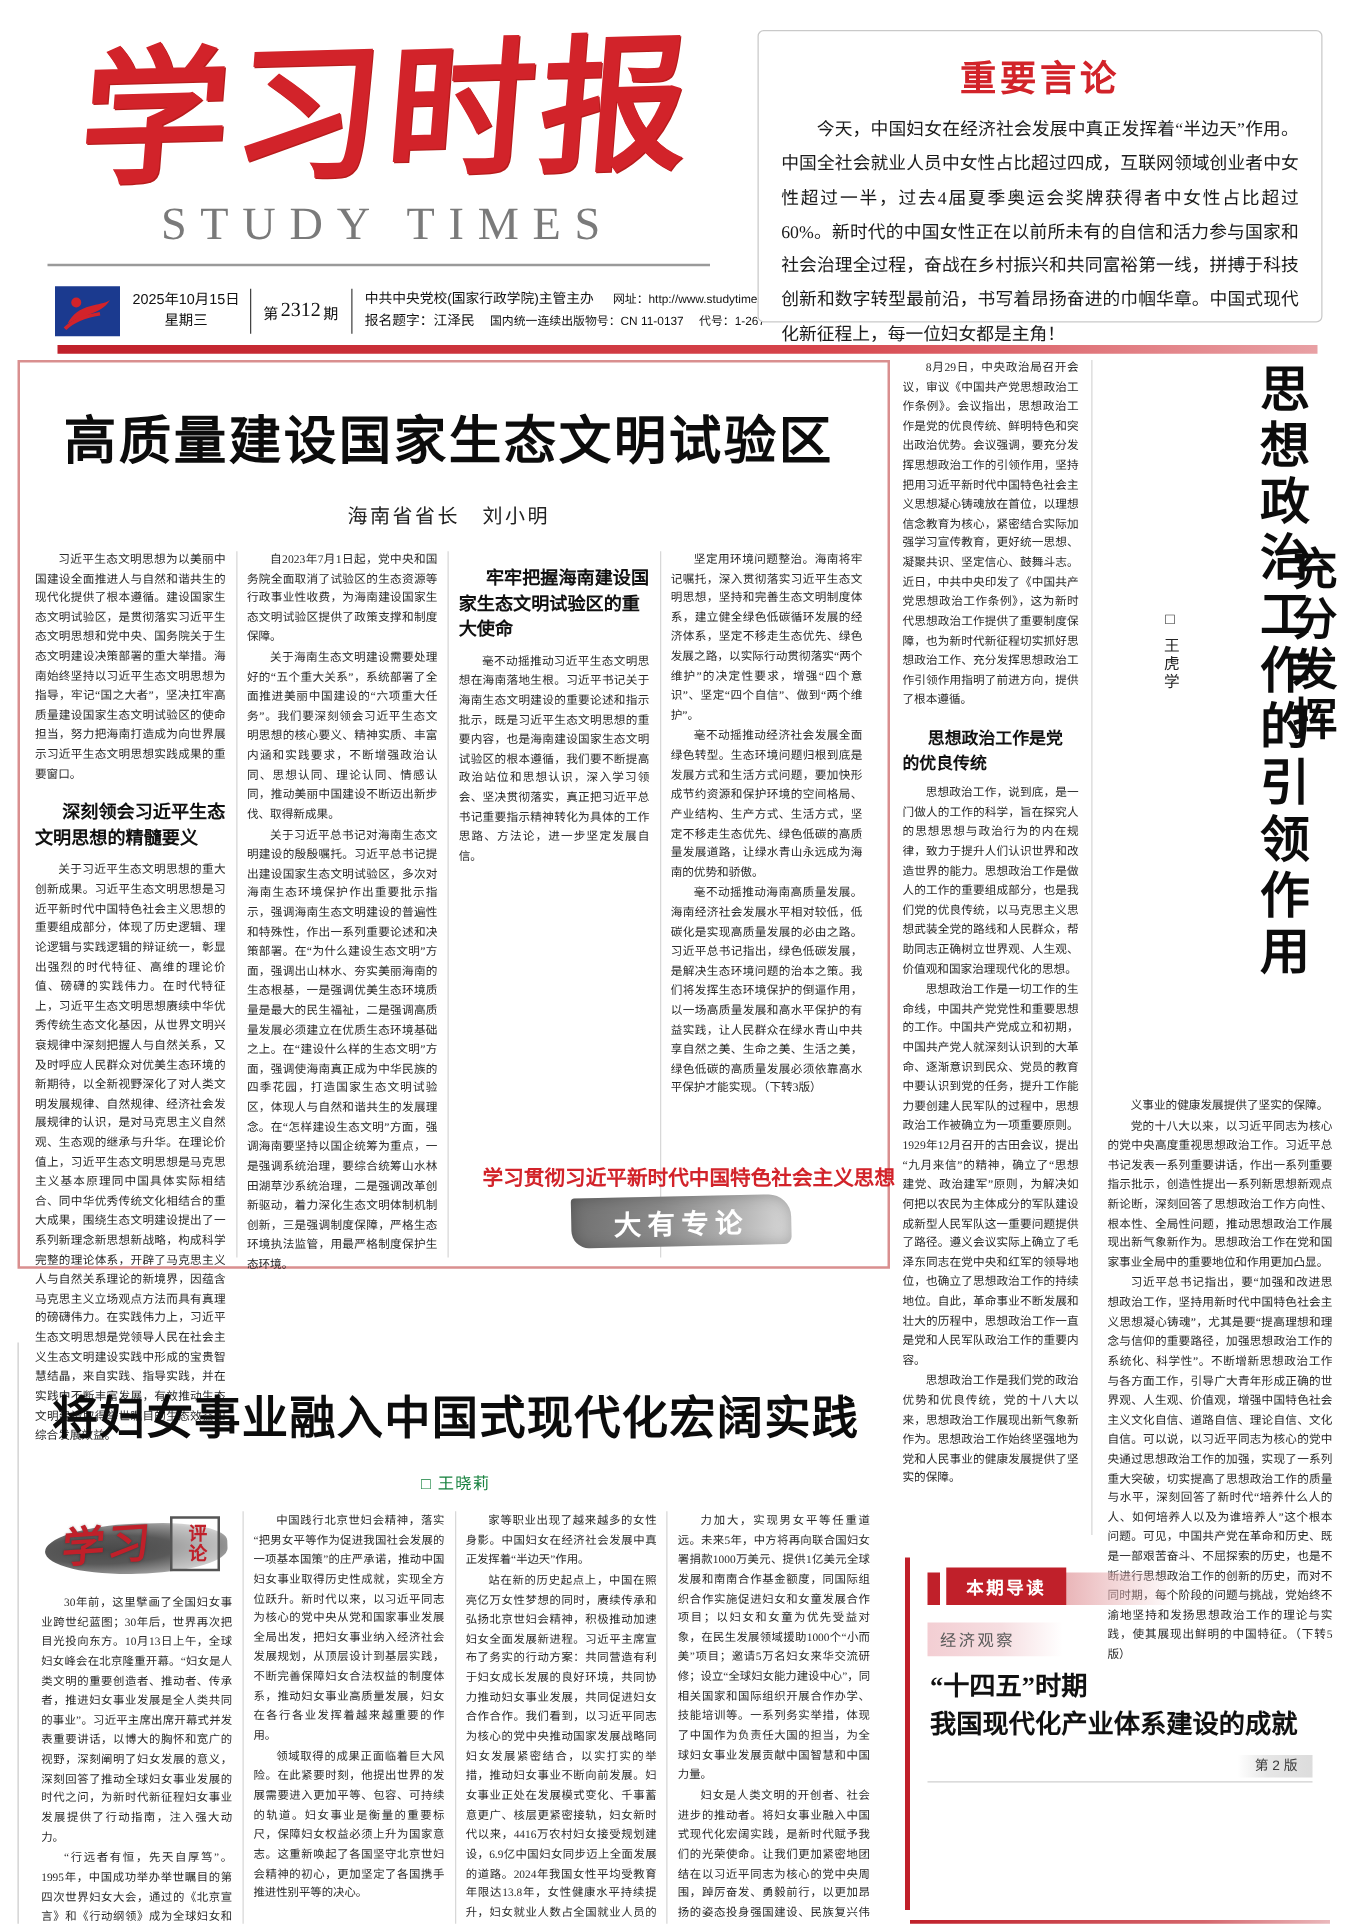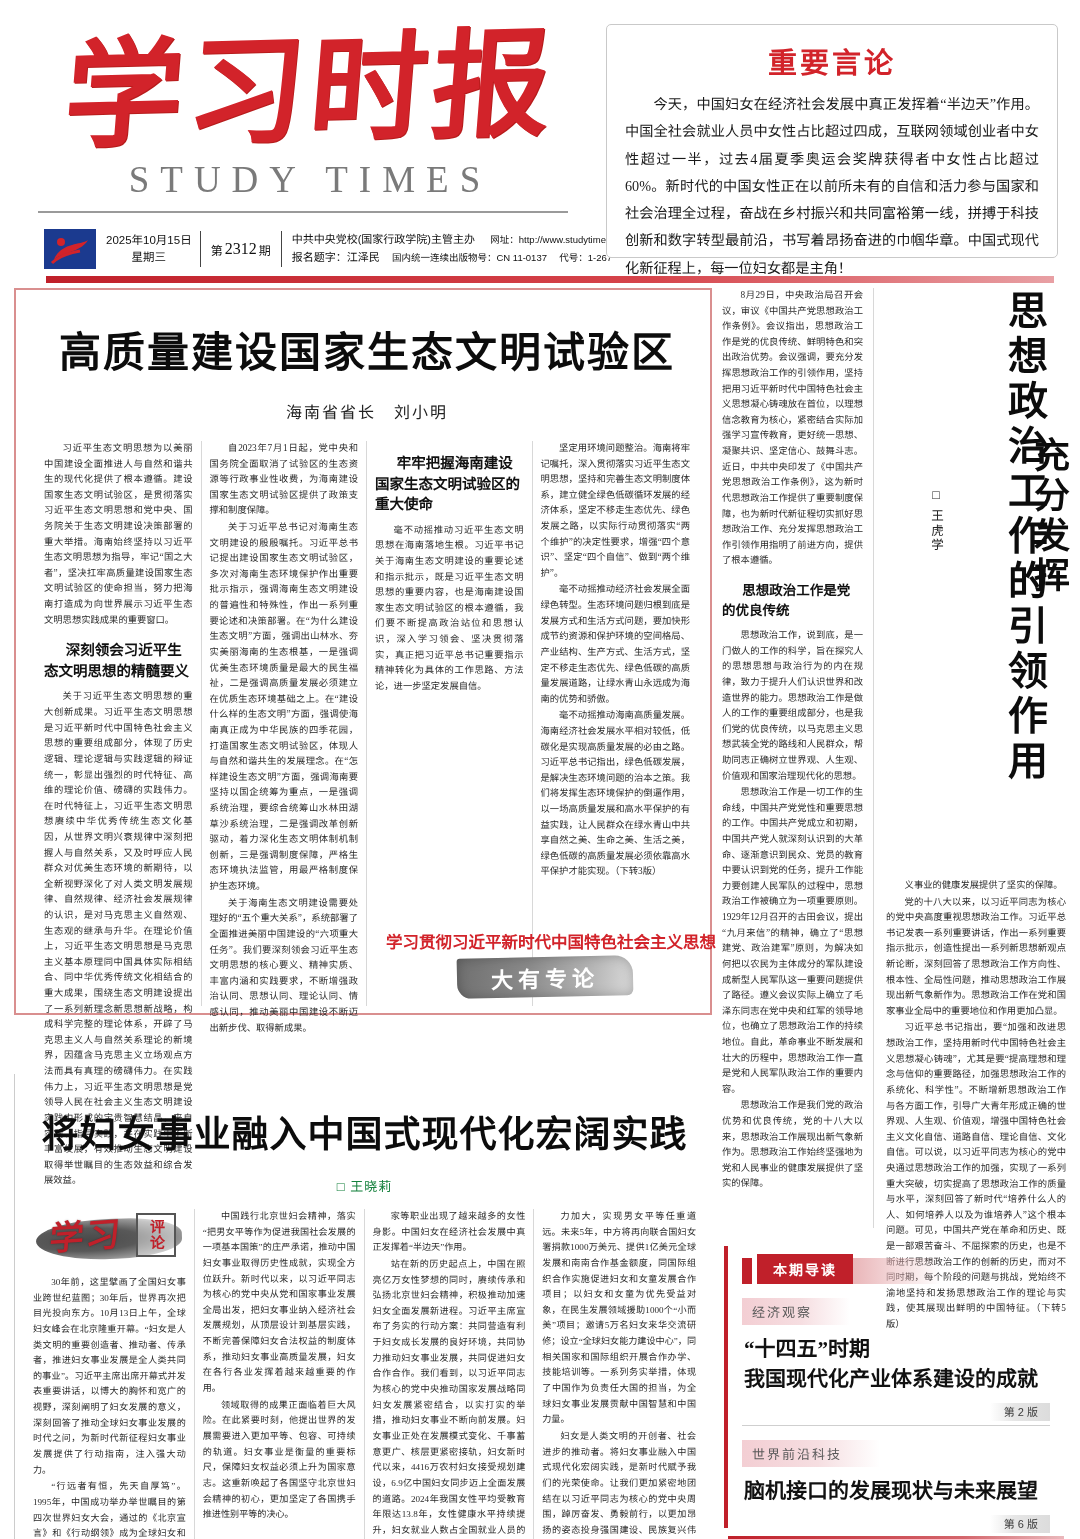--- a/index.html
+++ b/index.html
@@ -112,21 +112,21 @@
 
   
   .main-area{position:absolute;left:0;top:288px;width:1080px;height:1251px;}
 
   
   .feature{
     position:absolute;left:14px;top:0px;width:698px;height:727px;
     border:2px solid #d98f8f;
     box-sizing:border-box;
     background:#fff;
-    padding:10px 12px 6px 20px;
+    padding:10px 12px 6px 4px;
   }
   .feature-title{
     text-align:center;
     font-family:"Liberation Serif","DejaVu Serif",serif;
     font-weight:700;
     font-size:42px;
     letter-spacing:2px;
     margin:18px 0 0 0;
     color:#0c0c0c;
   }
@@ -435,22 +435,22 @@
       <div class="feature-cols">
 
         <div class="fcol">
           <p class="ptext lead">习近平生态文明思想为以美丽中国建设全面推进人与自然和谐共生的现代化提供了根本遵循。建设国家生态文明试验区，是贯彻落实习近平生态文明思想和党中央、国务院关于生态文明建设决策部署的重大举措。海南始终坚持以习近平生态文明思想为指导，牢记“国之大者”，坚决扛牢高质量建设国家生态文明试验区的使命担当，努力把海南打造成为向世界展示习近平生态文明思想实践成果的重要窗口。</p>
           <div class="subhead">深刻领会习近平生态文明思想的精髓要义</div>
           <p class="ptext">关于习近平生态文明思想的重大创新成果。习近平生态文明思想是习近平新时代中国特色社会主义思想的重要组成部分，体现了历史逻辑、理论逻辑与实践逻辑的辩证统一，彰显出强烈的时代特征、高维的理论价值、磅礴的实践伟力。在时代特征上，习近平生态文明思想赓续中华优秀传统生态文化基因，从世界文明兴衰规律中深刻把握人与自然关系，又及时呼应人民群众对优美生态环境的新期待，以全新视野深化了对人类文明发展规律、自然规律、经济社会发展规律的认识，是对马克思主义自然观、生态观的继承与升华。在理论价值上，习近平生态文明思想是马克思主义基本原理同中国具体实际相结合、同中华优秀传统文化相结合的重大成果，围绕生态文明建设提出了一系列新理念新思想新战略，构成科学完整的理论体系，开辟了马克思主义人与自然关系理论的新境界，因蕴含马克思主义立场观点方法而具有真理的磅礴伟力。在实践伟力上，习近平生态文明思想是党领导人民在社会主义生态文明建设实践中形成的宝贵智慧结晶，来自实践、指导实践，并在实践中不断丰富发展，有效推动生态文明建设取得举世瞩目的生态效益和综合发展效益。</p>
         </div>
 
         <div class="fcol">
           <p class="ptext">自2023年7月1日起，党中央和国务院全面取消了试验区的生态资源等行政事业性收费，为海南建设国家生态文明试验区提供了政策支撑和制度保障。</p>
+          <p class="ptext">关于海南生态文明建设需要处理好的“五个重大关系”，系统部署了全面推进美丽中国建设的“六项重大任务”。我们要深刻领会习近平生态文明思想的核心要义、精神实质、丰富内涵和实践要求，不断增强政治认同、思想认同、理论认同、情感认同，推动美丽中国建设不断迈出新步伐、取得新成果。</p>
           <p class="ptext">关于习近平总书记对海南生态文明建设的殷殷嘱托。习近平总书记提出建设国家生态文明试验区，多次对海南生态环境保护作出重要批示指示，强调海南生态文明建设的普遍性和特殊性，作出一系列重要论述和决策部署。在“为什么建设生态文明”方面，强调出山林水、夯实美丽海南的生态根基，一是强调优美生态环境质量是最大的民生福祉，二是强调高质量发展必须建立在优质生态环境基础之上。在“建设什么样的生态文明”方面，强调使海南真正成为中华民族的四季花园，打造国家生态文明试验区，体现人与自然和谐共生的发展理念。在“怎样建设生态文明”方面，强调海南要坚持以国企统筹为重点，一是强调系统治理，要综合统筹山水林田湖草沙系统治理，二是强调改革创新驱动，着力深化生态文明体制机制创新，三是强调制度保障，严格生态环境执法监管，用最严格制度保护生态环境。</p>
-          <p class="ptext">关于海南生态文明建设需要处理好的“五个重大关系”，系统部署了全面推进美丽中国建设的“六项重大任务”。我们要深刻领会习近平生态文明思想的核心要义、精神实质、丰富内涵和实践要求，不断增强政治认同、思想认同、理论认同、情感认同，推动美丽中国建设不断迈出新步伐、取得新成果。</p>
         </div>
 
         <div class="fcol">
           <div class="subhead">牢牢把握海南建设国家生态文明试验区的重大使命</div>
           <p class="ptext">毫不动摇推动习近平生态文明思想在海南落地生根。习近平书记关于海南生态文明建设的重要论述和指示批示，既是习近平生态文明思想的重要内容，也是海南建设国家生态文明试验区的根本遵循，我们要不断提高政治站位和思想认识，深入学习领会、坚决贯彻落实，真正把习近平总书记重要指示精神转化为具体的工作思路、方法论，进一步坚定发展自信。</p>
         </div>
 
         <div class="fcol">
           <p class="ptext">坚定用环境问题整治。海南将牢记嘱托，深入贯彻落实习近平生态文明思想，坚持和完善生态文明制度体系，建立健全绿色低碳循环发展的经济体系，坚定不移走生态优先、绿色发展之路，以实际行动贯彻落实“两个维护”的决定性要求，增强“四个意识”、坚定“四个自信”、做到“两个维护”。</p>
           <p class="ptext">毫不动摇推动经济社会发展全面绿色转型。生态环境问题归根到底是发展方式和生活方式问题，要加快形成节约资源和保护环境的空间格局、产业结构、生产方式、生活方式，坚定不移走生态优先、绿色低碳的高质量发展道路，让绿水青山永远成为海南的优势和骄傲。</p>
@@ -524,26 +524,18 @@
         <div class="sect">
           <span class="sect-label">经济观察</span>
           <div class="sect-head">
             <span class="l2">“十四五”时期</span>
             <span class="l2">我国现代化产业体系建设的成就</span>
           </div>
           <div class="sect-page"><span>第 2 版</span></div>
           <div class="sect-rule"></div>
         </div>
 
-        <div class="sect">
-          <span class="sect-label">世界前沿科技</span>
-          <div class="sect-head">
-            <span class="l2">脑机接口的发展现状与未来展望</span>
-          </div>
-          <div class="sect-page"><span>第 6 版</span></div>
-          <div class="sect-rule"></div>
-        </div>
       </div>
       <div class="guide-bottom-bar"></div>
     </div>
 
   </div>
 </div>
 
 </body></html>

